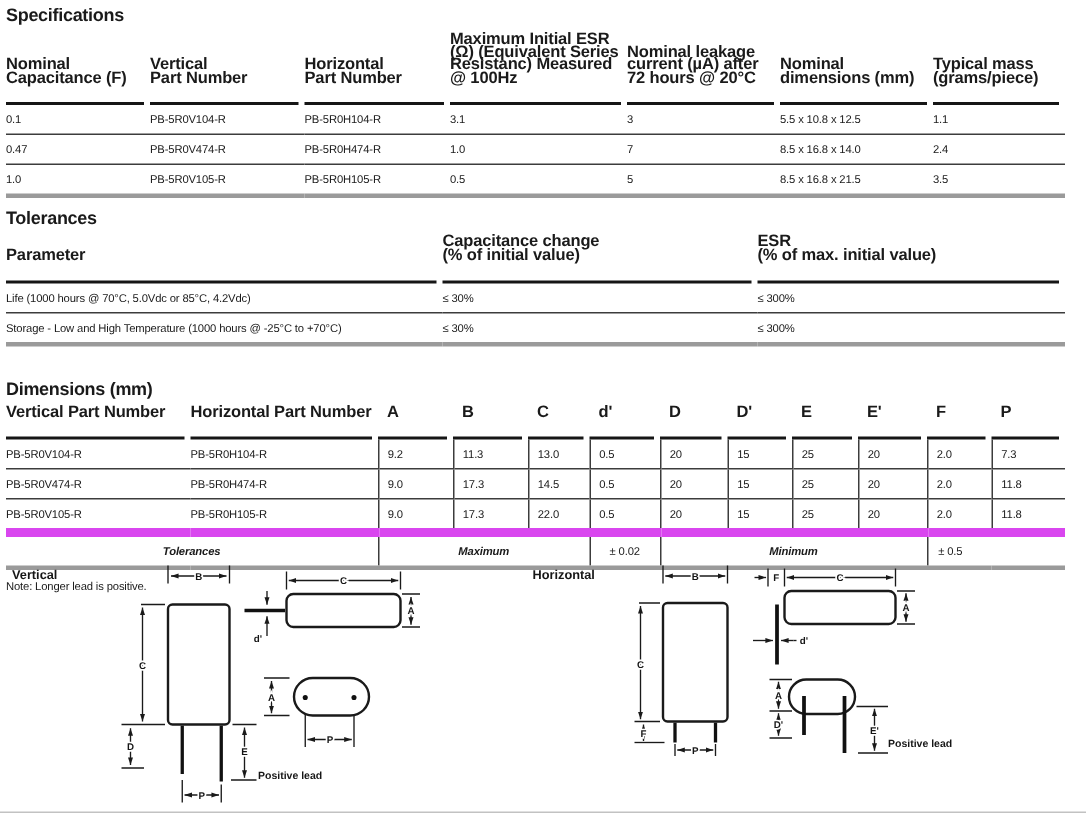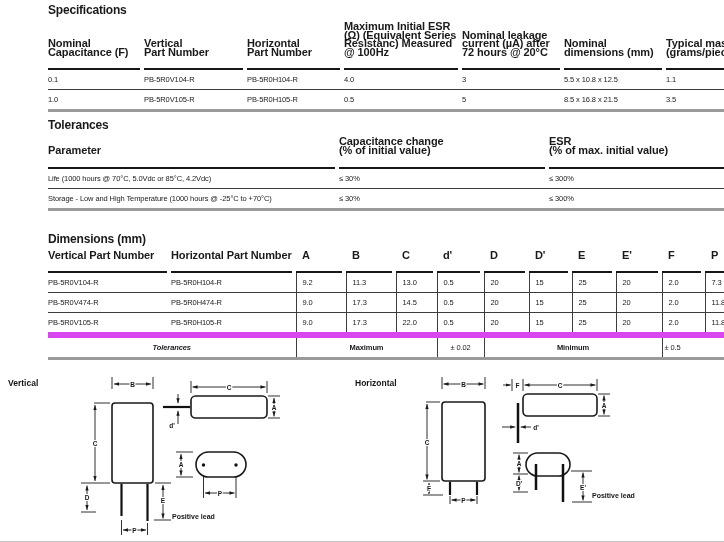--- a/index.html
+++ b/index.html
@@ -2,21 +2,21 @@
 <html><head>
 <meta charset="utf-8">
 <style>
   html,body { margin:0; padding:0; background:#fff; }
   .page {
     position:relative; width:724px; height:542px; overflow:hidden;
     background:#fff; color:#1a1a1a;
     font-family:"Liberation Sans","DejaVu Sans",sans-serif;
     border-bottom:1px solid #c2c2c2; box-sizing:border-box;
   }
-  .content { padding:4px 0 0 4px;margin-left:44px; }
+  .content { padding:4px 0 0 4px; }
   h2.section {
     font-size:12px; line-height:12px; font-weight:bold;
     margin:0 0 3px 0; letter-spacing:-0.2px;
   }
   h2.perf { margin-top:7px; }
   h2.dims { margin-top:22px; }
   table {
     border-collapse:collapse; table-layout:fixed; width:706px;
     border-bottom:3px solid #9a9a9a;
   }
@@ -26,23 +26,23 @@
     white-space:pre-line; font-size:11px; line-height:8.6px; letter-spacing:-0.1px;
   }
   td {
     font-size:7.5px; height:19px; padding:0; vertical-align:middle;
     letter-spacing:-0.1px; overflow:hidden; white-space:nowrap;
   }
   tbody tr + tr td { border-top:1px solid #3c3c3c; }
   tfoot td { border-top:6px solid #d946ef; height:19px; }
   .t-dims tbody td:nth-child(n+3) { border-left:1px solid #3c3c3c; padding-left:6px; }
   .t-dims th:nth-child(n+3) .hd { padding-left:6px; }
-  .t-dims tfoot td:nth-child(n+2) { border-left:1px solid #3c3c3c; padding-left:2px; }
+  .t-dims tfoot td:nth-child(n+2) { border-left:1px solid #3c3c3c; padding-left:7px; }
   .cen { text-align:center; padding-left:0 !important; }
-  .bold { font-weight:bold; }
+  .bold { font-weight:bold;font-style:italic; }
   .ital { font-style:italic; font-weight:bold; }
   .note { font-size:7.5px; margin-top:6px; letter-spacing:-0.1px; }
   .diagrams { position:absolute; left:0; top:370px; }
   
   .dl { stroke:#1a1a1a; stroke-width:0.9; fill:none; }
   .body-outline { fill:#fff; stroke:#1a1a1a; stroke-width:1.6; }
   .lead { stroke:#111; stroke-width:2.2; fill:none; }
   .lead-thick { stroke:#111; stroke-width:2.5; fill:none; }
   .pin { fill:#111; }
   .dim-lbl {
@@ -103,24 +103,33 @@
               <div class="hd">Typical mass
 (grams/piece)</div>
             </th>
         </tr>
       </thead>
       <tbody>
           <tr>
             <td>0.1</td>
             <td>PB-5R0V104-R</td>
             <td>PB-5R0H104-R</td>
-            <td>4.0</td>
+            <td>3.1</td>
             <td>3</td>
             <td>5.5 x 10.8 x 12.5</td>
             <td>1.1</td>
+          </tr>
+          <tr>
+            <td>0.47</td>
+            <td>PB-5R0V474-R</td>
+            <td>PB-5R0H474-R</td>
+            <td>1.0</td>
+            <td>7</td>
+            <td>8.5 x 16.8 x 14.0</td>
+            <td>2.4</td>
           </tr>
           <tr>
             <td>1.0</td>
             <td>PB-5R0V105-R</td>
             <td>PB-5R0H105-R</td>
             <td>0.5</td>
             <td>5</td>
             <td>8.5 x 16.8 x 21.5</td>
             <td>3.5</td>
           </tr>
@@ -267,20 +276,21 @@
         <tr>
           <td colspan="2" class="cen ital">Tolerances</td>
           <td colspan="3" class="cen bold">Maximum</td>
           <td class="cen">± 0.02</td>
           <td colspan="4" class="cen bold">Minimum</td>
           <td colspan="2">± 0.5</td>
         </tr>
       </tfoot>
     </table>
 
+    <div class="note">Note: Longer lead is positive.</div>
   </div>
 
   <svg class="diagrams" width="724" height="172" viewBox="0 0 724 172">
     <defs>
       <marker id="ah" viewBox="0 0 6 4" refX="6" refY="2" markerWidth="5.6" markerHeight="3.8" orient="auto-start-reverse">
         <path d="M0,0 L6,2 L0,4 Z" fill="#1a1a1a"></path>
       </marker>
     </defs>
 
     <g>

